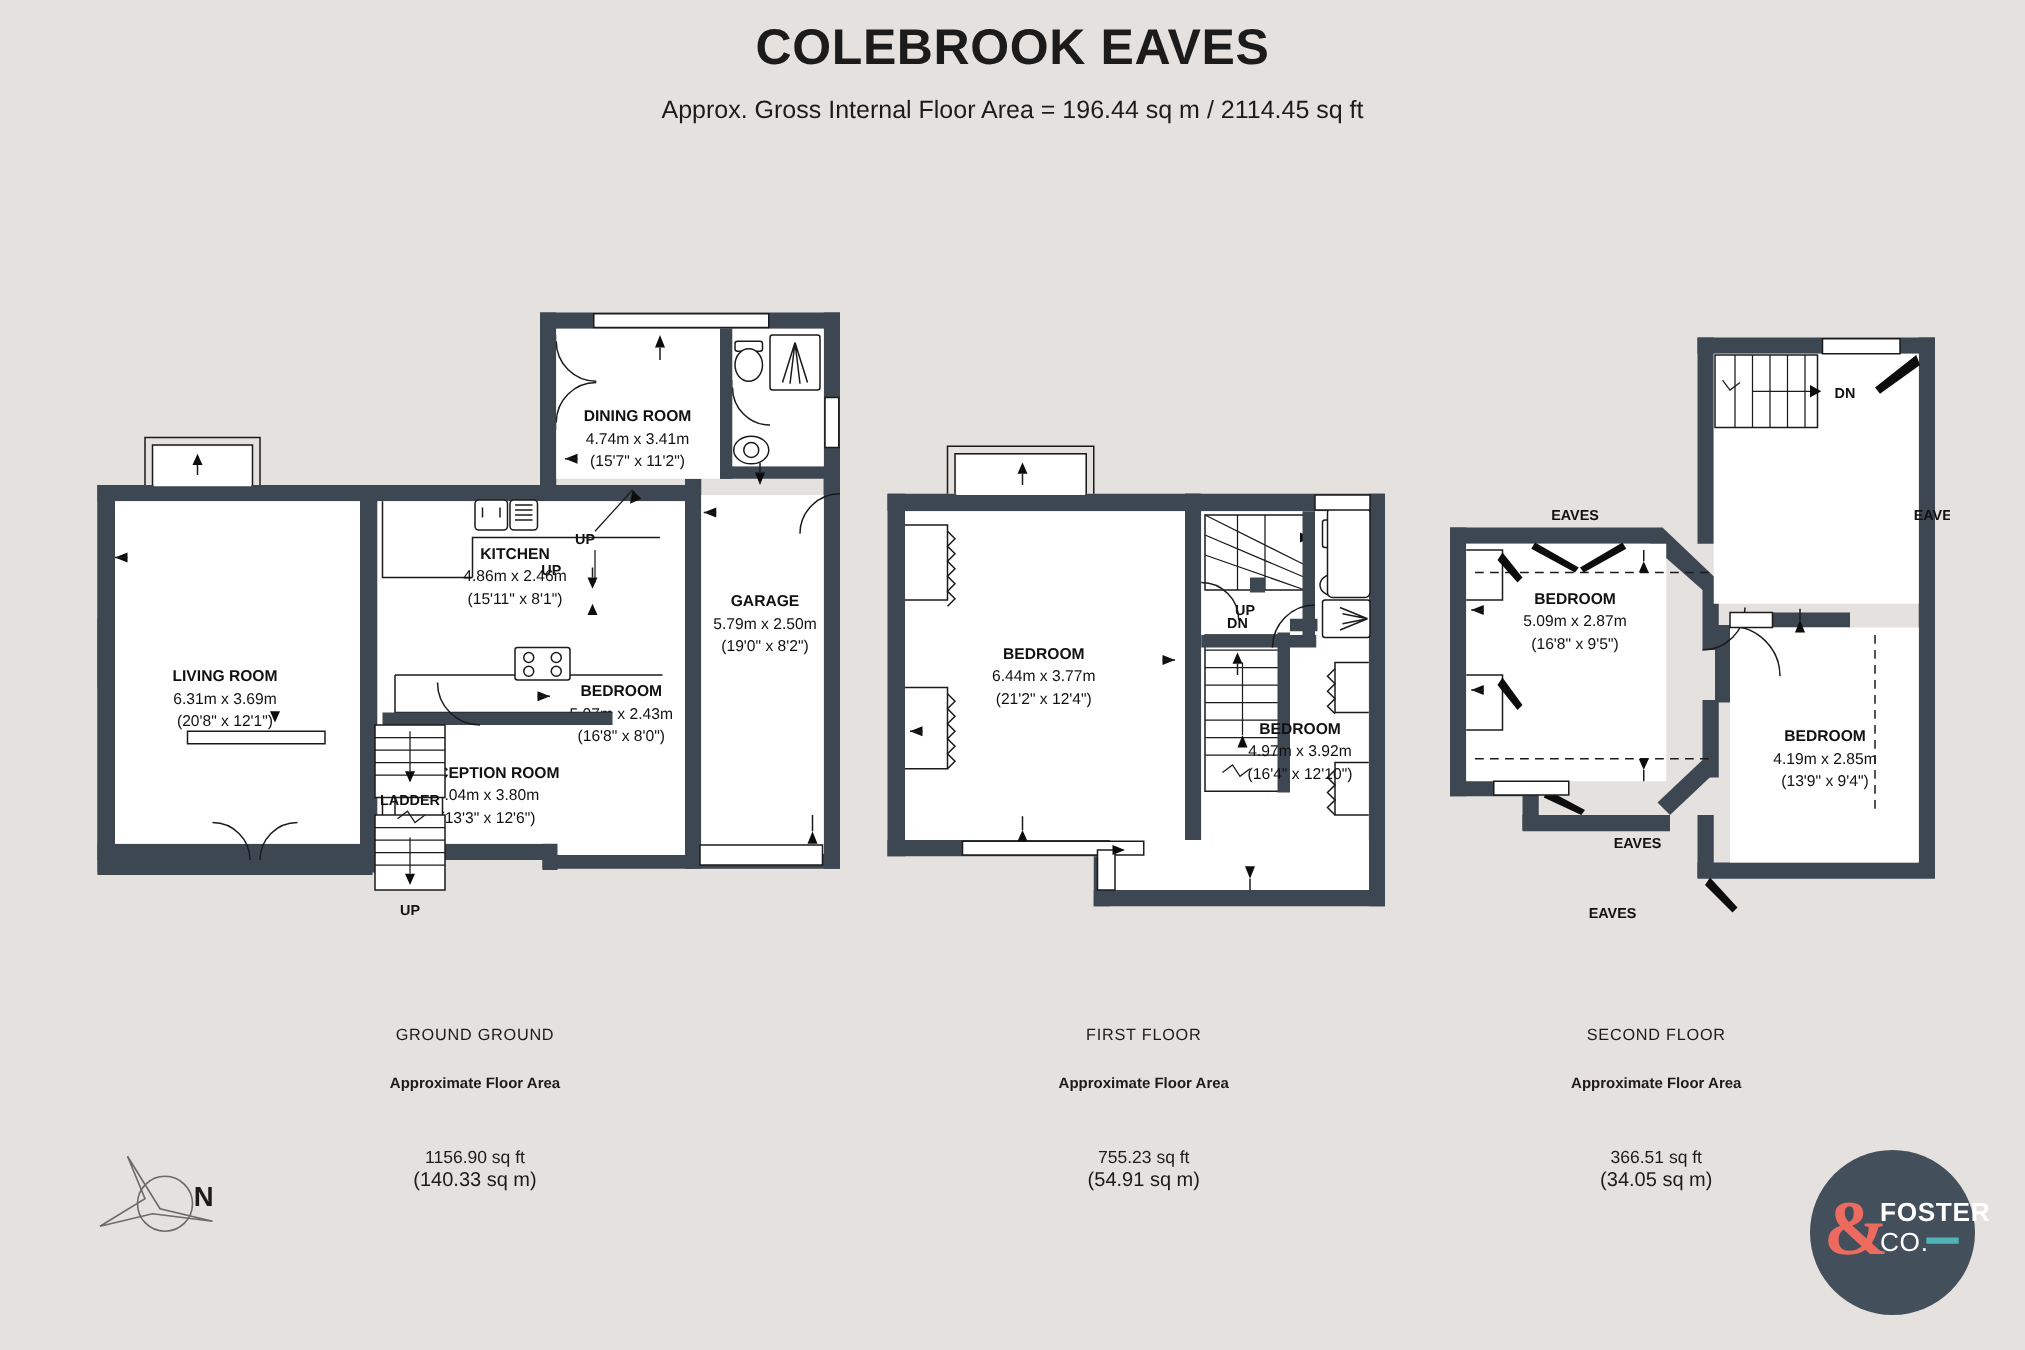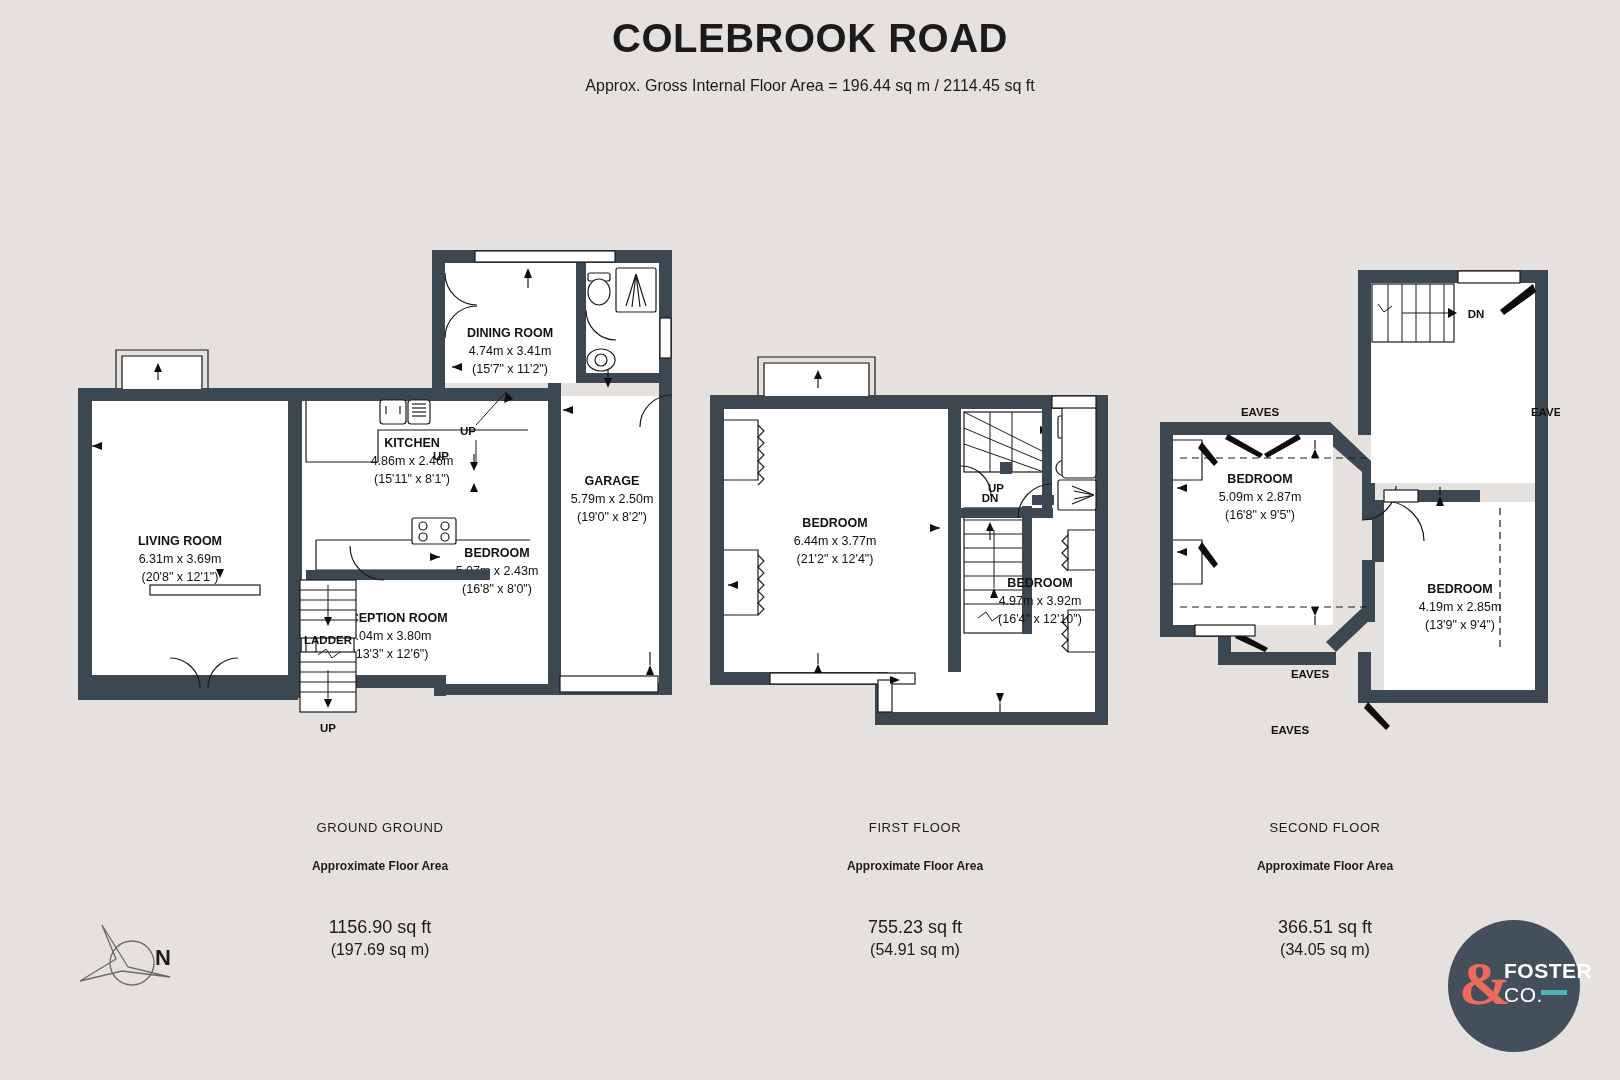--- a/index.html
+++ b/index.html
@@ -8,37 +8,37 @@
     background:#e5e1de;
     font-family:"Liberation Sans", sans-serif;
     color:#1b1b1b;
     overflow:hidden;
     position:relative;
   }
   .header{text-align:center;padding-top:16px;}
   .title{
     font-size:40px;font-weight:bold;letter-spacing:.5px;margin:0 0 16px 0;
   }
-  .subline{font-size:16px;margin:0 0 4px 0;font-weight:400;}
+  .subline{font-size:20px;margin:0 0 4px 0;font-weight:400;}
   .subline2{font-size:20px;margin:0;font-weight:400;}
 
   .plans{position:absolute;top:240px;left:0;width:1620px;height:500px;}
   .plan{position:absolute;}
   #plan-ground{left:60px;top:0;}
   #plan-first{left:700px;top:0;}
   #plan-second{left:1140px;top:0;}
 
   .footer{position:absolute;top:820px;left:0;width:1620px;height:130px;}
   .fcol{position:absolute;text-align:center;width:320px;}
   #foot-ground{left:220px;}
   #foot-first{left:755px;}
   #foot-second{left:1165px;}
   .floor-name{font-size:13px;letter-spacing:.6px;margin-bottom:24px;}
   .area-title{font-size:12px;font-weight:bold;margin-bottom:3px;}
-  .area-ft{font-size:18px;margin-bottom:3px;margin-top:44px;}
+  .area-ft{font-size:14px;margin-bottom:3px;margin-top:44px;}
   .area-m{font-size:16px;}
 
   .compass{position:absolute;left:70px;top:915px;width:130px;height:80px;}
   .compass-n{position:absolute;left:155px;top:945px;font-size:22px;font-weight:bold;}
 
   .logo{
     position:absolute;left:1448px;top:920px;width:132px;height:132px;
     border-radius:50%;background:#434f5a;
     display:flex;align-items:center;justify-content:center;
   }
@@ -70,21 +70,21 @@
   .stair{fill:none;stroke:#1b1b1b;stroke-width:1;}
   .blk{fill:#0d0d0d;}
   .lbl{font-family:"Liberation Sans",sans-serif;font-size:12.5px;font-weight:bold;text-anchor:middle;fill:#111;}
   .dim{font-family:"Liberation Sans",sans-serif;font-size:12.5px;text-anchor:middle;fill:#111;}
   .tiny{font-family:"Liberation Sans",sans-serif;font-size:11.5px;font-weight:bold;text-anchor:middle;fill:#111;}
 </style>
 </head>
 <body>
 
 <div class="header">
-  <h1 class="title">COLEBROOK ROAD</h1>
+  <h1 class="title">COLEBROOK EAVES</h1>
   <p class="subline">Approx. Gross Internal Floor Area = 196.44 sq m / 2114.45 sq ft</p>
 </div>
 
 <div class="plans">
 
   <div class="plan" id="plan-ground">
   <svg width="640" height="500" viewBox="0 0 640 500">
 
     <g>
 
@@ -494,21 +494,21 @@
   </svg>
   </div>
 
 </div>
 
 <div class="footer">
   <div class="fcol" id="foot-ground">
     <div class="floor-name">GROUND GROUND</div>
     <div class="area-title">Approximate Floor Area</div>
     <div class="area-ft">1156.90 sq ft</div>
-    <div class="area-m">(197.69 sq m)</div>
+    <div class="area-m">(140.33 sq m)</div>
   </div>
   <div class="fcol" id="foot-first">
     <div class="floor-name">FIRST FLOOR</div>
     <div class="area-title">Approximate Floor Area</div>
     <div class="area-ft">755.23 sq ft</div>
     <div class="area-m">(54.91 sq m)</div>
   </div>
   <div class="fcol" id="foot-second">
     <div class="floor-name">SECOND FLOOR</div>
     <div class="area-title">Approximate Floor Area</div>

